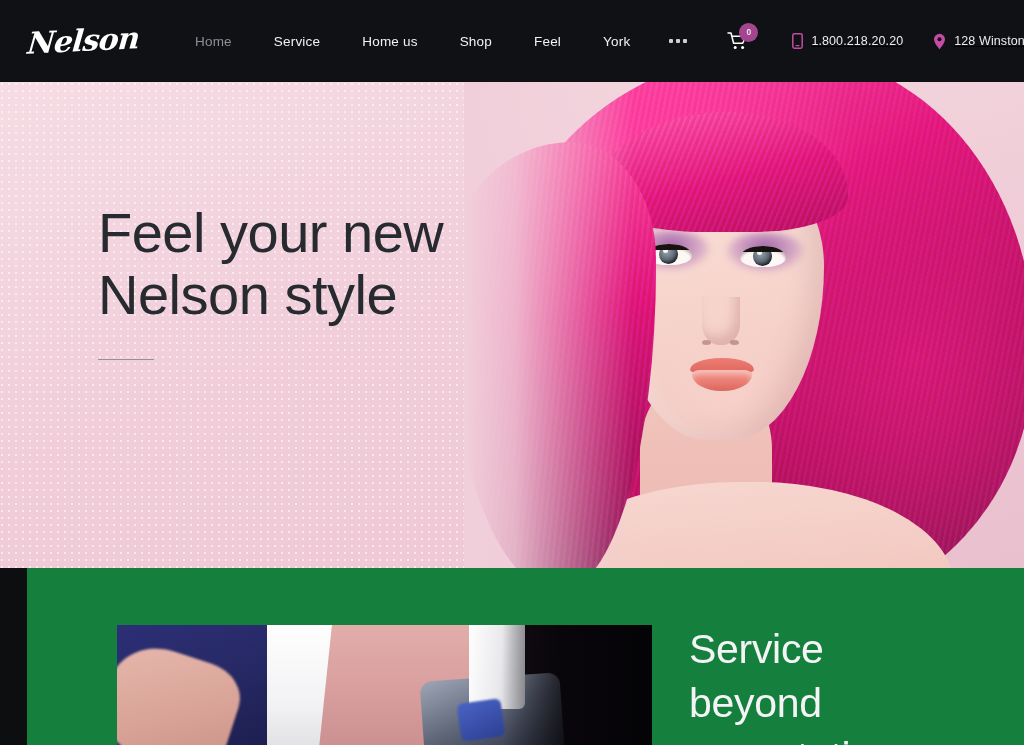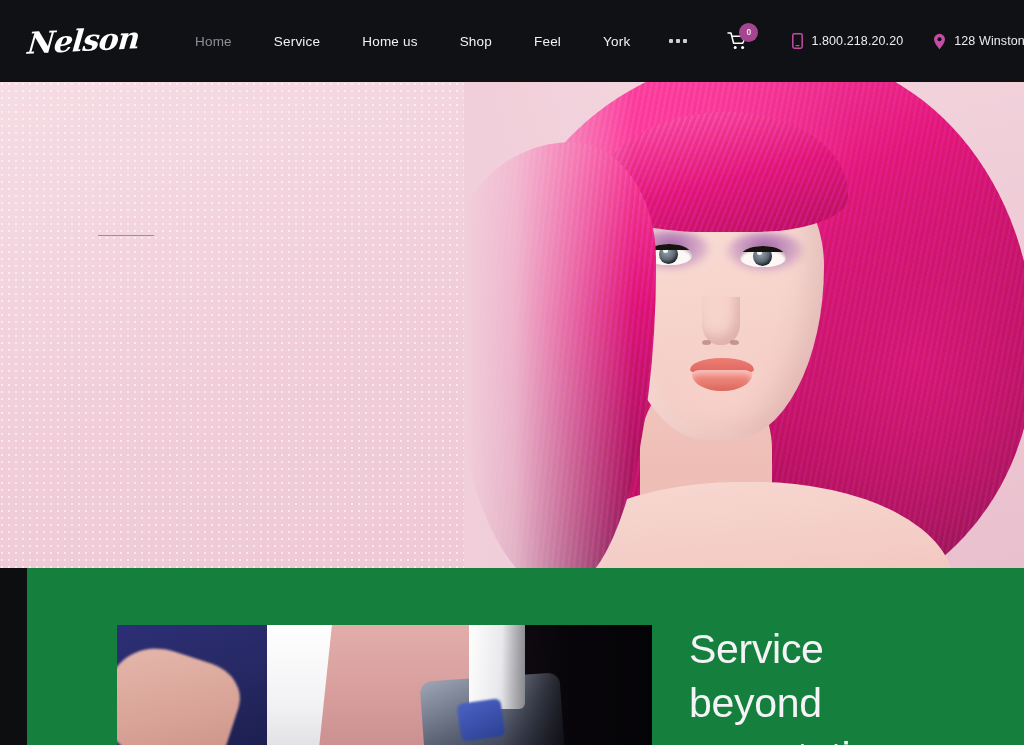--- a/index.html
+++ b/index.html
@@ -57,21 +57,21 @@
     display:flex; align-items:center; justify-content:center;
     line-height:1;
   }
 
   .header-contacts{
     margin-left:auto; margin-right:26px;
     display:flex; align-items:center;
   }
   .contact{
     display:flex; align-items:center; gap:8px;
-    margin-left:30px; cursor:pointer;
+    margin-left:30px; cursor:pointer;text-decoration:underline;
   }
   .contact-text{
     color:#ececed; font-size:12.5px; letter-spacing:.1px; white-space:nowrap;
   }
   .contact-ico{ display:flex; align-items:center; }
 
   
   .hero{
     position:relative; width:1024px; height:486px; overflow:hidden;
     background:#f2d3dd;
@@ -364,20 +364,22 @@
     <div class="nostril r"></div>
     <div class="lip-top"></div>
     <div class="lip-bot"></div>
     <div class="fringe"></div>
     <div class="fringe-streaks"></div>
     <div class="hair-lock"></div>
     <div class="hair-lock-streaks"></div>
   </div>
 
   <div class="hero-copy">
+    <h1 class="hero-title">Feel your new
+Nelson style</h1>
     <div class="hero-rule"></div>
   </div>
 </section>
 
 <section class="section-dark">
   <div class="svc-photo">
     <div class="svc-wall"></div>
     <div class="svc-skin"></div>
     <div class="svc-cape"></div>
     <div class="svc-chair"></div>

